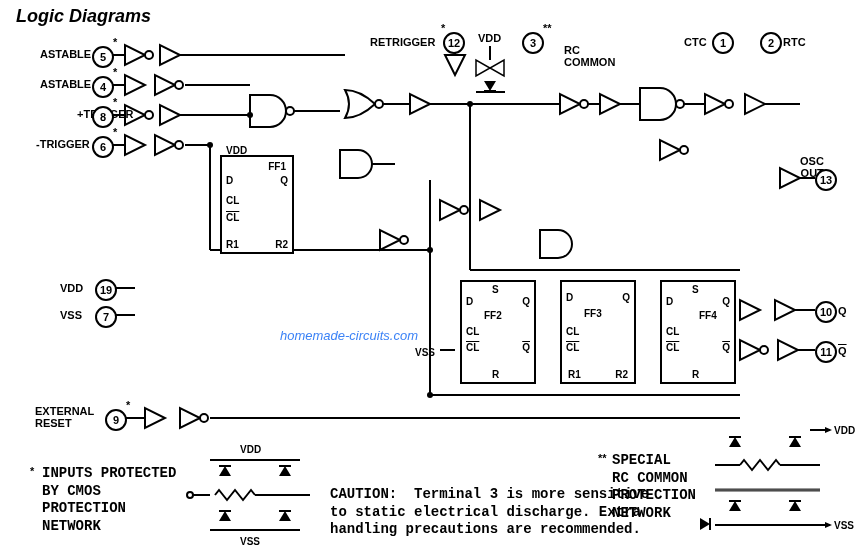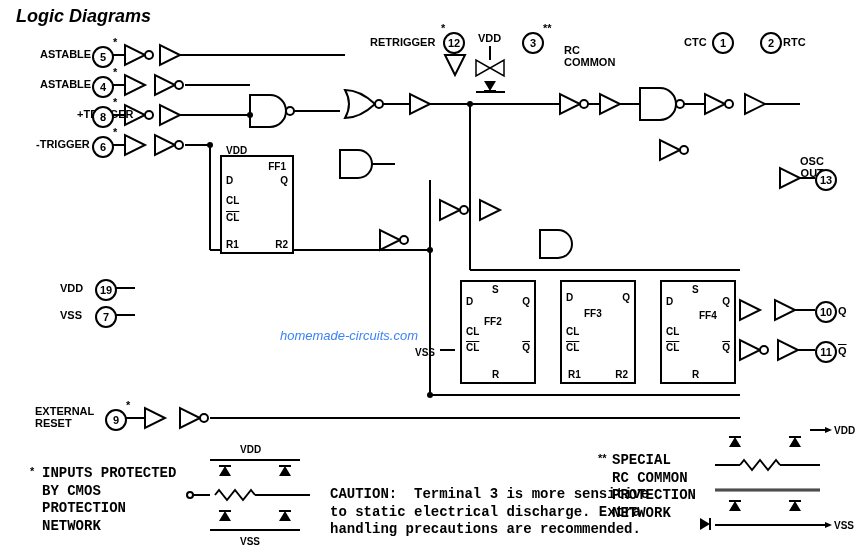--- a/index.html
+++ b/index.html
@@ -261,21 +261,21 @@
     <span class="tag" style="left:4px;top:38px;">CL</span>
     <span class="tag" style="left:4px;top:55px;text-decoration:overline;">CL</span>
     <span class="tag" style="left:4px;bottom:2px;">R1</span>
     <span class="tag" style="right:4px;bottom:2px;">R2</span>
   </div>
 
   <div class="ffbox" style="left:460px;top:280px;width:72px;height:100px;">
     <span class="tag" style="left:30px;top:2px;">S</span>
     <span class="tag" style="left:4px;top:14px;">D</span>
     <span class="tag" style="right:4px;top:14px;">Q</span>
-    <span class="tag" style="left:22px;top:34px;">FF2</span>
+    <span class="tag" style="left:22px;top:28px;">FF2</span>
     <span class="tag" style="left:4px;top:44px;">CL</span>
     <span class="tag" style="left:4px;top:60px;text-decoration:overline;">CL</span>
     <span class="tag" style="right:4px;top:60px;text-decoration:overline;">Q</span>
     <span class="tag" style="left:30px;bottom:2px;">R</span>
   </div>
 
   <div class="ffbox" style="left:560px;top:280px;width:72px;height:100px;">
     <span class="tag" style="left:4px;top:10px;">D</span>
     <span class="tag" style="right:4px;top:10px;">Q</span>
     <span class="tag" style="left:22px;top:26px;">FF3</span>

